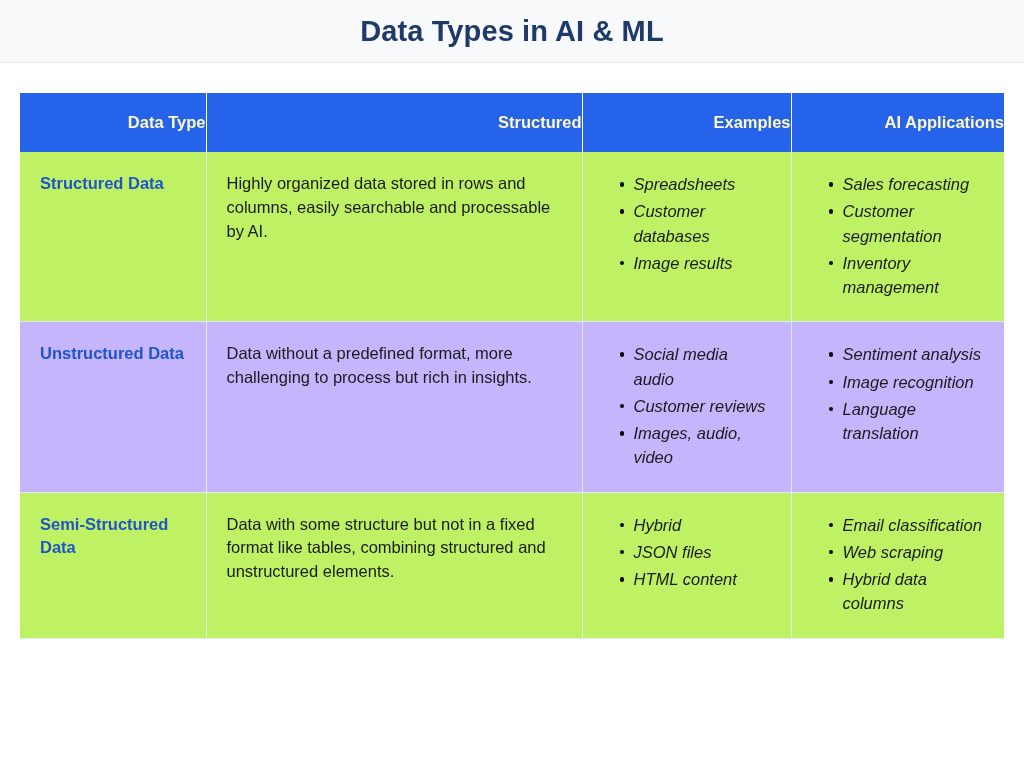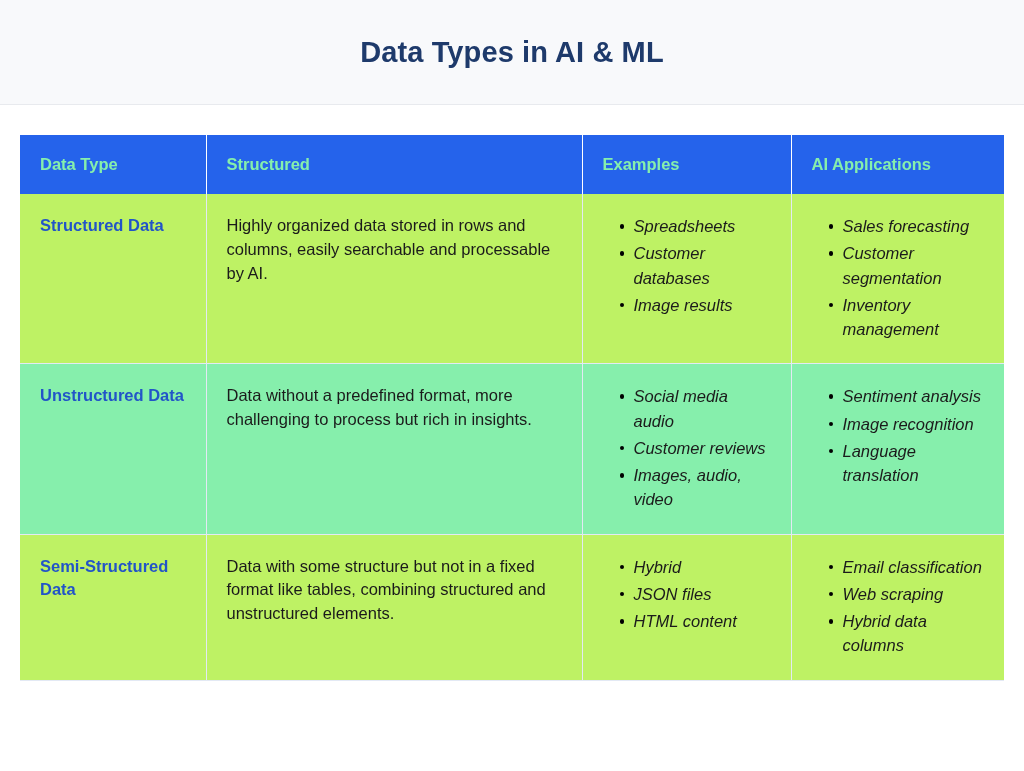--- a/index.html
+++ b/index.html
@@ -9,21 +9,21 @@
   body {
     width: 1024px;
     height: 771px;
     background: #ffffff;
     font-family: "Liberation Sans", sans-serif;
     overflow: hidden;
   }
 
   
   .banner {
-    height: 105px;
+    height: 63px;
     background: #f8f9fb;
     border-bottom: 1px solid #e8eaee;
     box-sizing: border-box;
     display: flex;
     align-items: center;
     justify-content: center;
   }
   .banner-title {
     font-size: 29px;
     font-weight: bold;
@@ -42,45 +42,45 @@
     border-collapse: collapse;
     table-layout: fixed;
   }
   table.data-table col.c1 { width: 186px; }
   table.data-table col.c2 { width: 376px; }
   table.data-table col.c3 { width: 209px; }
   table.data-table col.c4 { width: 213px; }
 
   thead th {
     background: #2563eb;
-    color: #86efac;
+    color: #fef9c3;
     font-size: 16.5px;
     font-weight: bold;
-    text-align: left;
+    text-align: right;
     padding: 20px 0 20px 20px;
     vertical-align: middle;
     box-sizing: border-box;
     border-right: 1px solid #ffffff;
   }
   thead th:last-child { border-right: none; }
 
   tbody td {
     vertical-align: top;
     padding: 20px 20px 22px 20px;
     box-sizing: border-box;
     border-right: 1px solid #e3e9f4;
     border-bottom: 1px solid #e3e9f4;
     font-size: 16.5px;
     line-height: 1.45;
     color: #1b1b1b;
   }
   tbody td:last-child { border-right: none; }
 
   tbody tr.row-odd td  { background: #bef264; }
-  tbody tr.row-even td { background: #86efac; margin-left: 11px; }
+  tbody tr.row-even td { background: #c4b5fd; margin-left: 11px; }
 
   .type-label {
     color: #2254c8;
     font-weight: bold;
     font-size: 16.5px;
     line-height: 1.42;
   }
 
   .desc {
     color: #1b1b1b;

